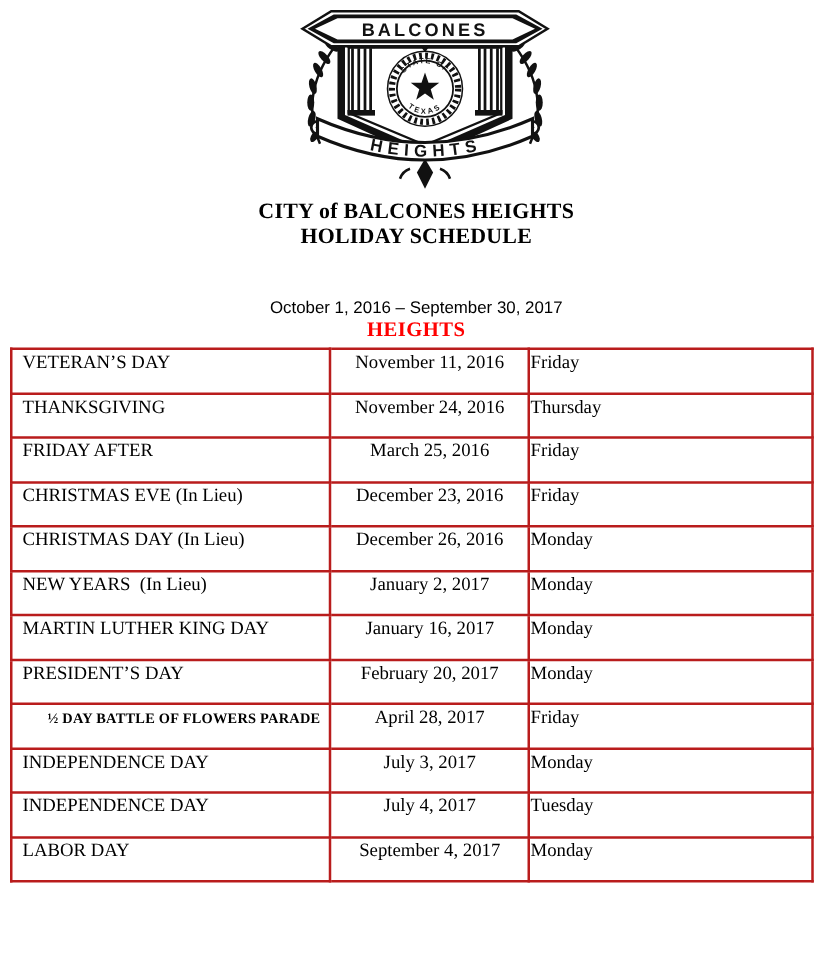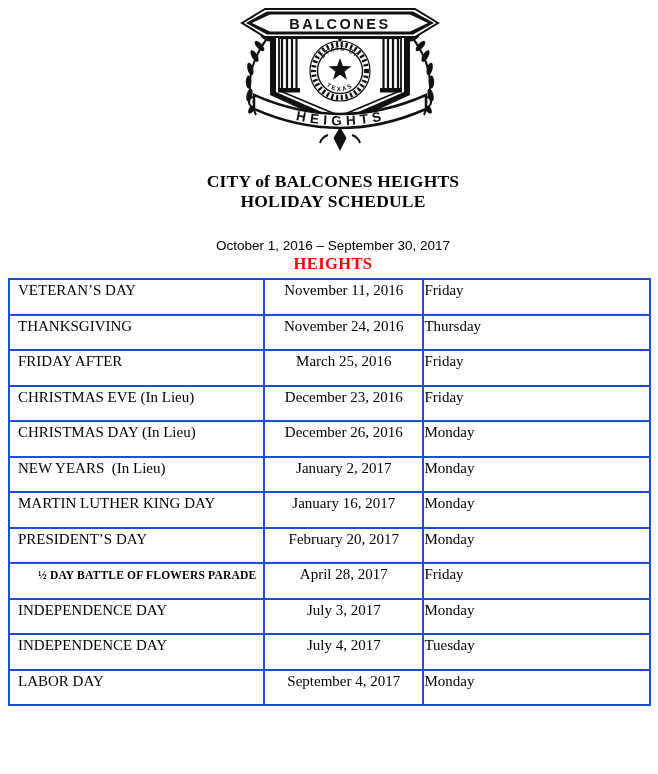--- a/index.html
+++ b/index.html
@@ -15,21 +15,21 @@
 
   
   .logo {
     position:absolute; top:4px; left:232px;
     width:216px; height:152px;
   }
   .logo svg { display:block; width:216px; height:152px; }
 
   
   .title-block {
-    position:absolute; top:172px; left:8px; right:0;
+    position:absolute; top:159px; left:8px; right:0;
     text-align:center;
     font-weight:bold; font-size:17.5px; line-height:19.5px;
     letter-spacing:0.2px;
   }
   .date-range {
     position:absolute; top:238px; left:8px; right:0;
     text-align:center;
     font-family:"Liberation Sans", sans-serif;
     font-weight:normal; font-size:13.5px;
   }
@@ -41,21 +41,21 @@
   }
 
   
   table.holidays {
     position:absolute; top:278px; left:8px;
     width:643px;
     border-collapse:collapse;
     table-layout:fixed;
   }
   table.holidays td {
-    border:2px solid #1d4ed8;
+    border:2px solid #b91c1c;
     vertical-align:top;
     font-size:15px;
     height:35.5px;
     padding-top:2px;
   }
   td.col-holiday { width:250px; padding-left:8px; white-space:pre; }
   td.col-date    { width:156px; text-align:center; }
   td.col-day     { width:222px; text-align:left; }
   td.col-holiday.emphasis {
     font-weight:bold; font-size:11.5px; padding-top:5px; letter-spacing:0.2px;padding-left:28px;

